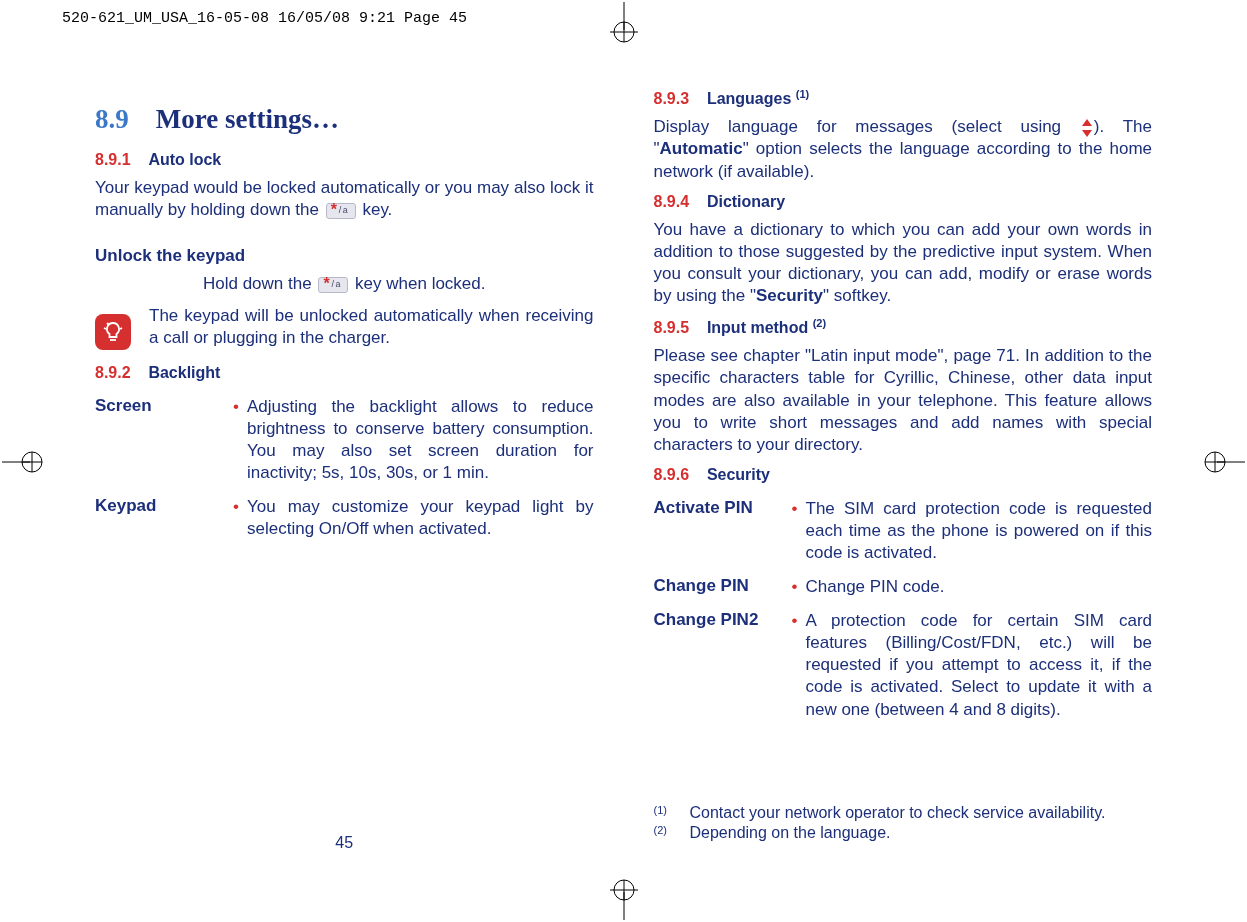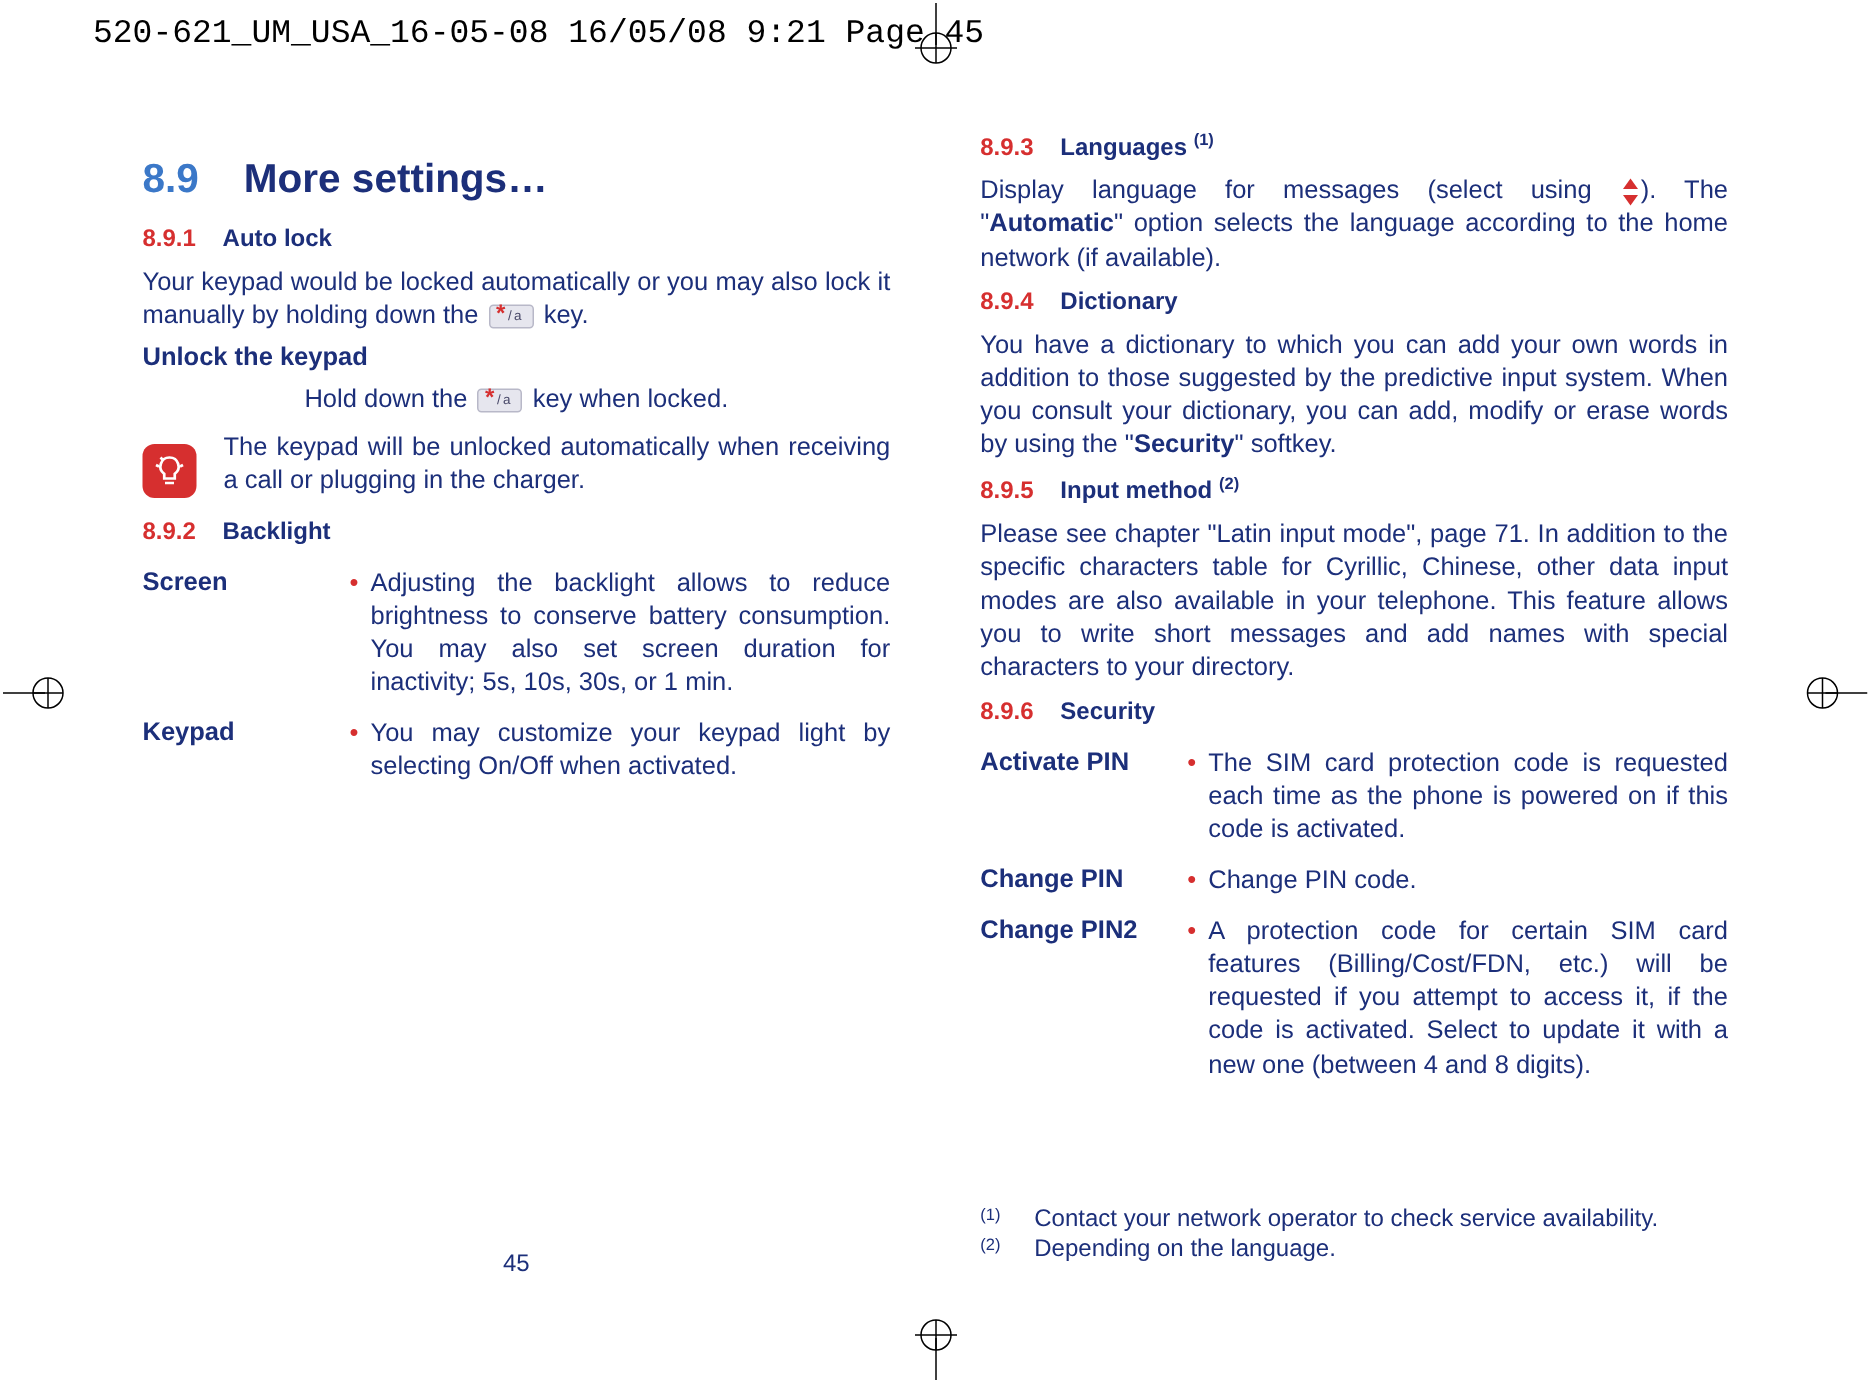--- a/index.html
+++ b/index.html
@@ -14,21 +14,21 @@
     height: 922px;
     position: relative;
     box-sizing: border-box;
     background: #fff;
   }
   .header-line {
     position: absolute;
     top: 10px;
     left: 48px;
     font-family: "Courier New", monospace;
-    font-size: 22px;
+    font-size: 15px;
     color: #000;
     letter-spacing: 0;
     margin-left: 14px;
   }
   
   .crop {
     position: absolute;
     pointer-events: none;
   }
   .crop svg { display:block; }
@@ -47,21 +47,21 @@
     flex-direction: column;
   }
   .col .body-text {
     font-size: 17px;
     line-height: 1.3;
     text-align: justify;
   }
   .sec-num-blue { color:#3b78c8; font-weight:bold; }
   .sec-num-red  { color:#d62f2f; font-weight:bold; }
   .heading-line { margin: 6px 0 8px 0; }
-  .h2-line { font-size: 27px; font-weight: bold; margin: 22px 0 10px 0; }
+  .h2-line { font-size: 27px; font-weight: bold; margin: 22px 0 10px 0; font-family: Liberation Serif, serif; }
   .bold { font-weight: bold; }
   .note-row {
     display: flex;
     align-items: flex-end;
     gap: 18px;
     margin: 10px 0 8px 0;
   }
   .note-icon {
     flex: 0 0 36px;
     height: 36px;
@@ -199,21 +199,21 @@
       </div>
 
       <div class="heading-line">
         <span class="sec-num-red">8.9.1</span>&nbsp;&nbsp;&nbsp;
         <span class="bold">Auto lock</span>
       </div>
       <div class="body-text">
         <span>Your keypad would be locked automatically or you may also lock it manually by holding down the </span><span class="star-key"></span><span> key.</span>
       </div>
 
-      <div class="body-text bold" style="margin-top:6px;">Unlock the keypad</div>
+      <div class="body-text bold" style="margin-top:24px;">Unlock the keypad</div>
       <div class="body-text" style="text-align:center;margin-top:6px;">
         <span>Hold down the </span><span class="star-key"></span><span> key when locked.</span>
       </div>
 
       <div class="note-row">
         <div class="note-icon">
           <svg viewBox="0 0 24 24">
               <path d="M12 3a6 6 0 0 0-3.5 10.9V17h7v-3.1A6 6 0 0 0 12 3z"></path>
               <line x1="9" y1="20" x2="15" y2="20"></line>
               <line x1="3" y1="8" x2="5" y2="9"></line>

